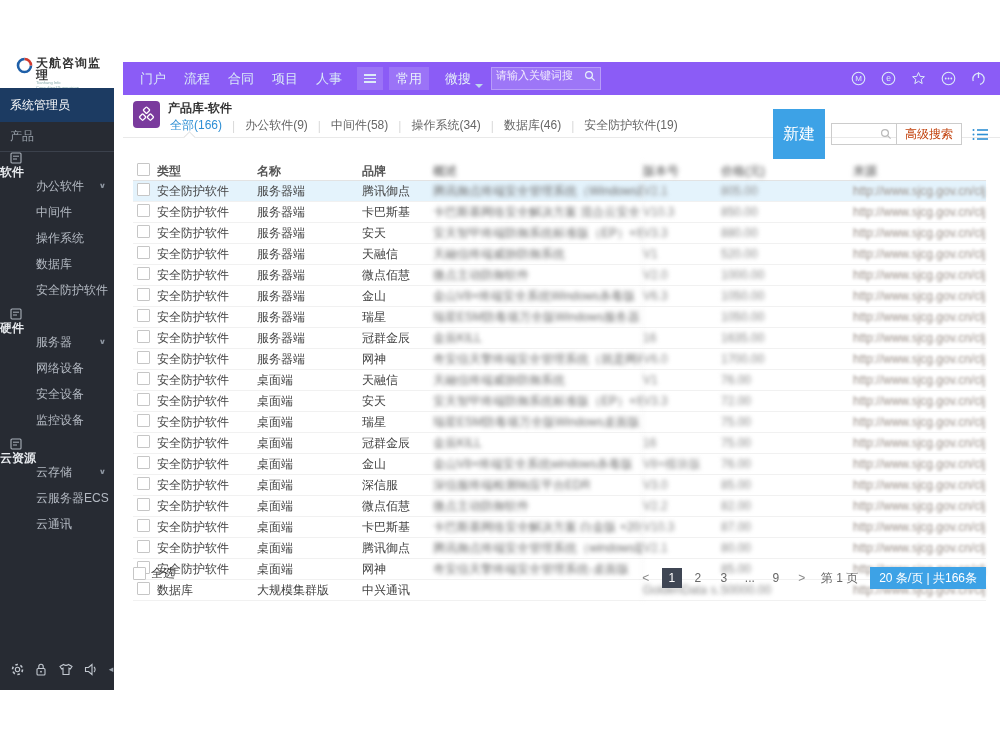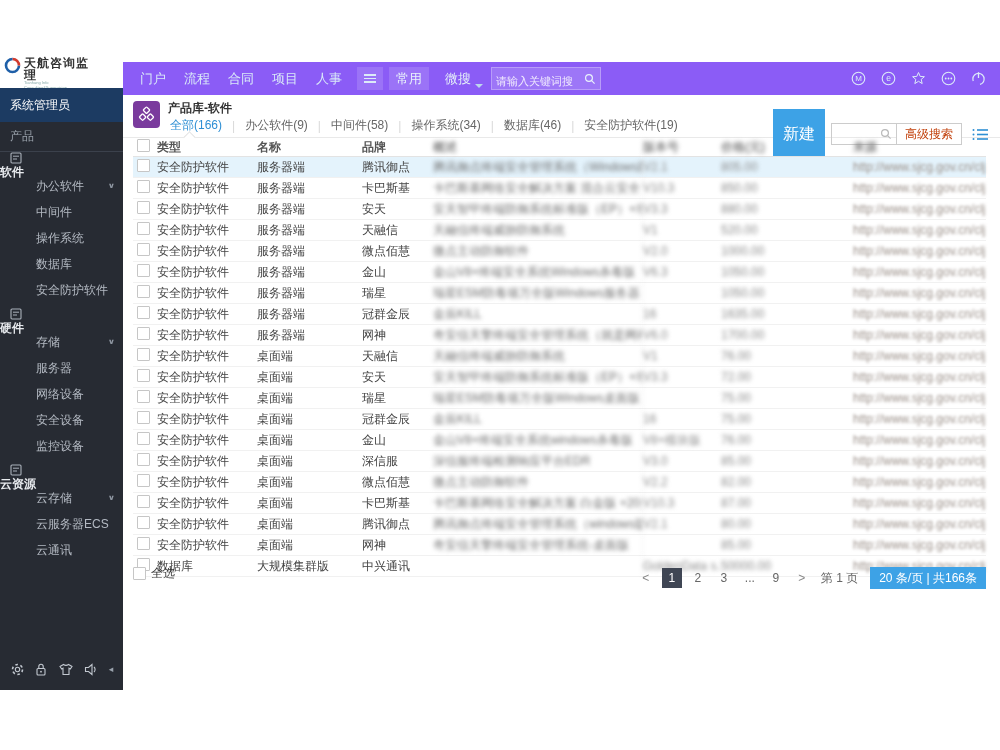--- a/index.html
+++ b/index.html
@@ -1,42 +1,42 @@
 <!DOCTYPE html>
 <html><head>
 <meta charset="utf-8">
 <style>
   html,body{margin:0;padding:0;background:#fff;}
   body{width:1000px;height:750px;overflow:hidden;font-family:"Liberation Sans","DejaVu Sans",sans-serif;}
   .canvas{position:absolute;top:0;left:0;width:1000px;height:750px;background:#fff;}
 
   
-  .brand{position:absolute;left:0;top:55px;width:100px;height:33px;background:#fff;}
+  .brand{position:absolute;left:12px;top:55px;width:100px;height:33px;background:#fff;}
   .brand-row{display:flex;align-items:flex-start;padding:2px 0 0 4px;}
   .brand-txt{margin-left:3px;line-height:1;}
   .brand-name{font-size:12px;font-weight:bold;color:#333;letter-spacing:1px;}
   .brand-sub{font-size:4.5px;color:#8aa;transform:scale(.9);transform-origin:left;}
   .brand-login{font-size:9px;color:#2d7fc1;padding-left:22px;margin-top:15px;}
 
   
   .topbar{position:absolute;left:123px;top:62px;width:877px;height:33px;background:#8b5cf6;display:flex;align-items:center;}
   .tnav{display:flex;align-items:center;}
   .tnav .nav-it{color:#d9e9f8;font-size:13px;margin:0 9px;cursor:default;}
   .sq-btn{background:rgba(255,255,255,.14);height:23px;display:flex;align-items:center;padding:0 7px;margin-left:6px;color:#e8f2fb;font-size:13px;font-family:Liberation Mono, monospace;}
   .hamb{display:inline-block;width:12px;}
   .hamb i{display:block;height:1.5px;background:#dcebf8;margin:2px 0;}
   .scope{color:#e4eff9;font-size:13px;margin-left:16px;display:flex;align-items:flex-end;}
   .caret-dn{display:inline-block;width:0;height:0;border-left:4px solid transparent;border-right:4px solid transparent;border-top:4px solid #bcd6ec;margin-left:4px;}
-  .tsearch{margin-left:8px;width:100px;height:21px;background:rgba(255,255,255,.16);border:1px solid rgba(255,255,255,.28);display:flex;align-items:flex-end;padding:0 4px;}
+  .tsearch{margin-left:8px;width:100px;height:21px;background:rgba(255,255,255,.16);border:1px solid rgba(255,255,255,.28);display:flex;align-items:flex-start;padding:0 4px;}
   .tsearch .ph{color:rgba(255,255,255,.85);font-size:11px;flex:1;white-space:nowrap;overflow:hidden;}
   .top-icons{margin-left:auto;display:flex;align-items:center;gap:15px;padding-right:14px;}
   .top-icons svg{display:block;}
 
   
-  .sidebar{position:absolute;left:0;top:88px;width:123px;height:602px;background:#272b33;}
+  .sidebar{position:absolute;left:0;top:88px;width:114px;height:602px;background:#272b33;}
   .role{height:34px;background:#1c3b62;color:#fff;font-size:12px;display:flex;align-items:center;padding-left:10px;}
   .category{height:29px;display:flex;align-items:center;padding-left:10px;color:#99a1ab;font-size:12px;border-bottom:1px solid #3b414c;}
   .snav{padding-top:0;}
   .s-item{height:26px;display:flex;align-items:flex-start;font-size:12px;cursor:default;flex-direction:column;}
   .s-group{color:#e7eaee;font-weight:bold;}
   .s-group .gico{margin:0 8px 0 10px;display:flex;}
   .s-group .chev{margin-left:auto;margin-right:8px;color:#8e96a1;font-size:9px;transform:scaleY(.8);}
   .s-child{padding-left:36px;color:#b4bac3;}
   .side-footer{position:absolute;bottom:6px;left:0;width:123px;height:30px;display:flex;align-items:center;justify-content:space-evenly;}
   .side-footer svg{display:block;}
@@ -54,21 +54,21 @@
   .tab-notch{position:absolute;left:62px;bottom:-5px;width:8px;height:8px;background:#fff;border-left:1px solid #e2e2e2;border-top:1px solid #e2e2e2;transform:rotate(45deg);}
   .controls{position:absolute;right:12px;top:14px;display:flex;align-items:center;}
   .btn-new{background:#3da2e6;color:#fff;font-size:16px;height:38px;display:flex;align-items:center;padding:6px 10px;cursor:pointer;}
   .mini-search{width:60px;height:20px;border:1px solid #ccc;border-right:none;margin-left:6px;display:flex;align-items:center;justify-content:flex-end;padding-right:4px;}
   .btn-adv{border:1px solid #ccc;height:20px;display:flex;align-items:center;padding:0 8px;font-size:12px;color:#c2410c;background:#fff;cursor:pointer;}
   .list-ico{margin-left:10px;display:flex;}
 
   
   .tbl{position:absolute;left:10px;top:43px;width:853px;}
   .trow{display:grid;grid-template-columns:24px 100px 105px 71px 210px 78px 132px 1fr;align-items:center;height:20px;font-size:12px;color:#444;border-bottom:1px solid #f1f1f1;}
-  .trow.hdr{height:18px;color:#555;font-weight:bold;border-bottom:1px solid #e3e3e3;}
+  .trow.hdr{height:18px;color:#555;font-weight:bold;border-bottom:1px solid #e3e3e3;margin-top:24px;}
   .trow.hl{background:#e4f3fc;}
   .cell{overflow:hidden;white-space:nowrap;padding-right:6px;}
   .cell.c3{border-right:1px solid #f0f0f0;height:100%;display:flex;align-items:center;}
   .blur-desc{filter:blur(2.3px);color:#6f6f6f;}
   .blur-meta{filter:blur(2.3px);color:#8a8a8a;}
   .blur-url{filter:blur(1.8px);color:#9b9089;}
   .cb{display:inline-block;width:11px;height:11px;border:1px solid #c6c6c6;border-radius:1px;background:#fff;margin-left:4px;cursor:pointer;}
 
   
   .selall{position:absolute;left:10px;top:470px;display:flex;align-items:center;font-size:12px;color:#333;}
@@ -189,21 +189,20 @@
           <span class="gico">
             <svg width="12" height="12" viewBox="0 0 12 12">
               <rect x="1" y="1" width="10" height="10" rx="1" fill="none" stroke="#aab1bb" stroke-width="1.1"></rect>
               <line x1="3" y1="4.2" x2="9" y2="4.2" stroke="#aab1bb" stroke-width="1"></line>
               <line x1="3" y1="7" x2="7" y2="7" stroke="#aab1bb" stroke-width="1"></line>
             </svg>
           </span>
           <span>硬件</span>
           <span class="chev">∨</span>
         </div>
-        <div class="s-item s-child">存储</div>
         <div class="s-item s-child">服务器</div>
         <div class="s-item s-child">网络设备</div>
         <div class="s-item s-child">安全设备</div>
         <div class="s-item s-child">监控设备</div>
         <div class="s-item s-group">
           <span class="gico">
             <svg width="12" height="12" viewBox="0 0 12 12">
               <rect x="1" y="1" width="10" height="10" rx="1" fill="none" stroke="#aab1bb" stroke-width="1.1"></rect>
               <line x1="3" y1="4.2" x2="9" y2="4.2" stroke="#aab1bb" stroke-width="1"></line>
               <line x1="3" y1="7" x2="7" y2="7" stroke="#aab1bb" stroke-width="1"></line>

